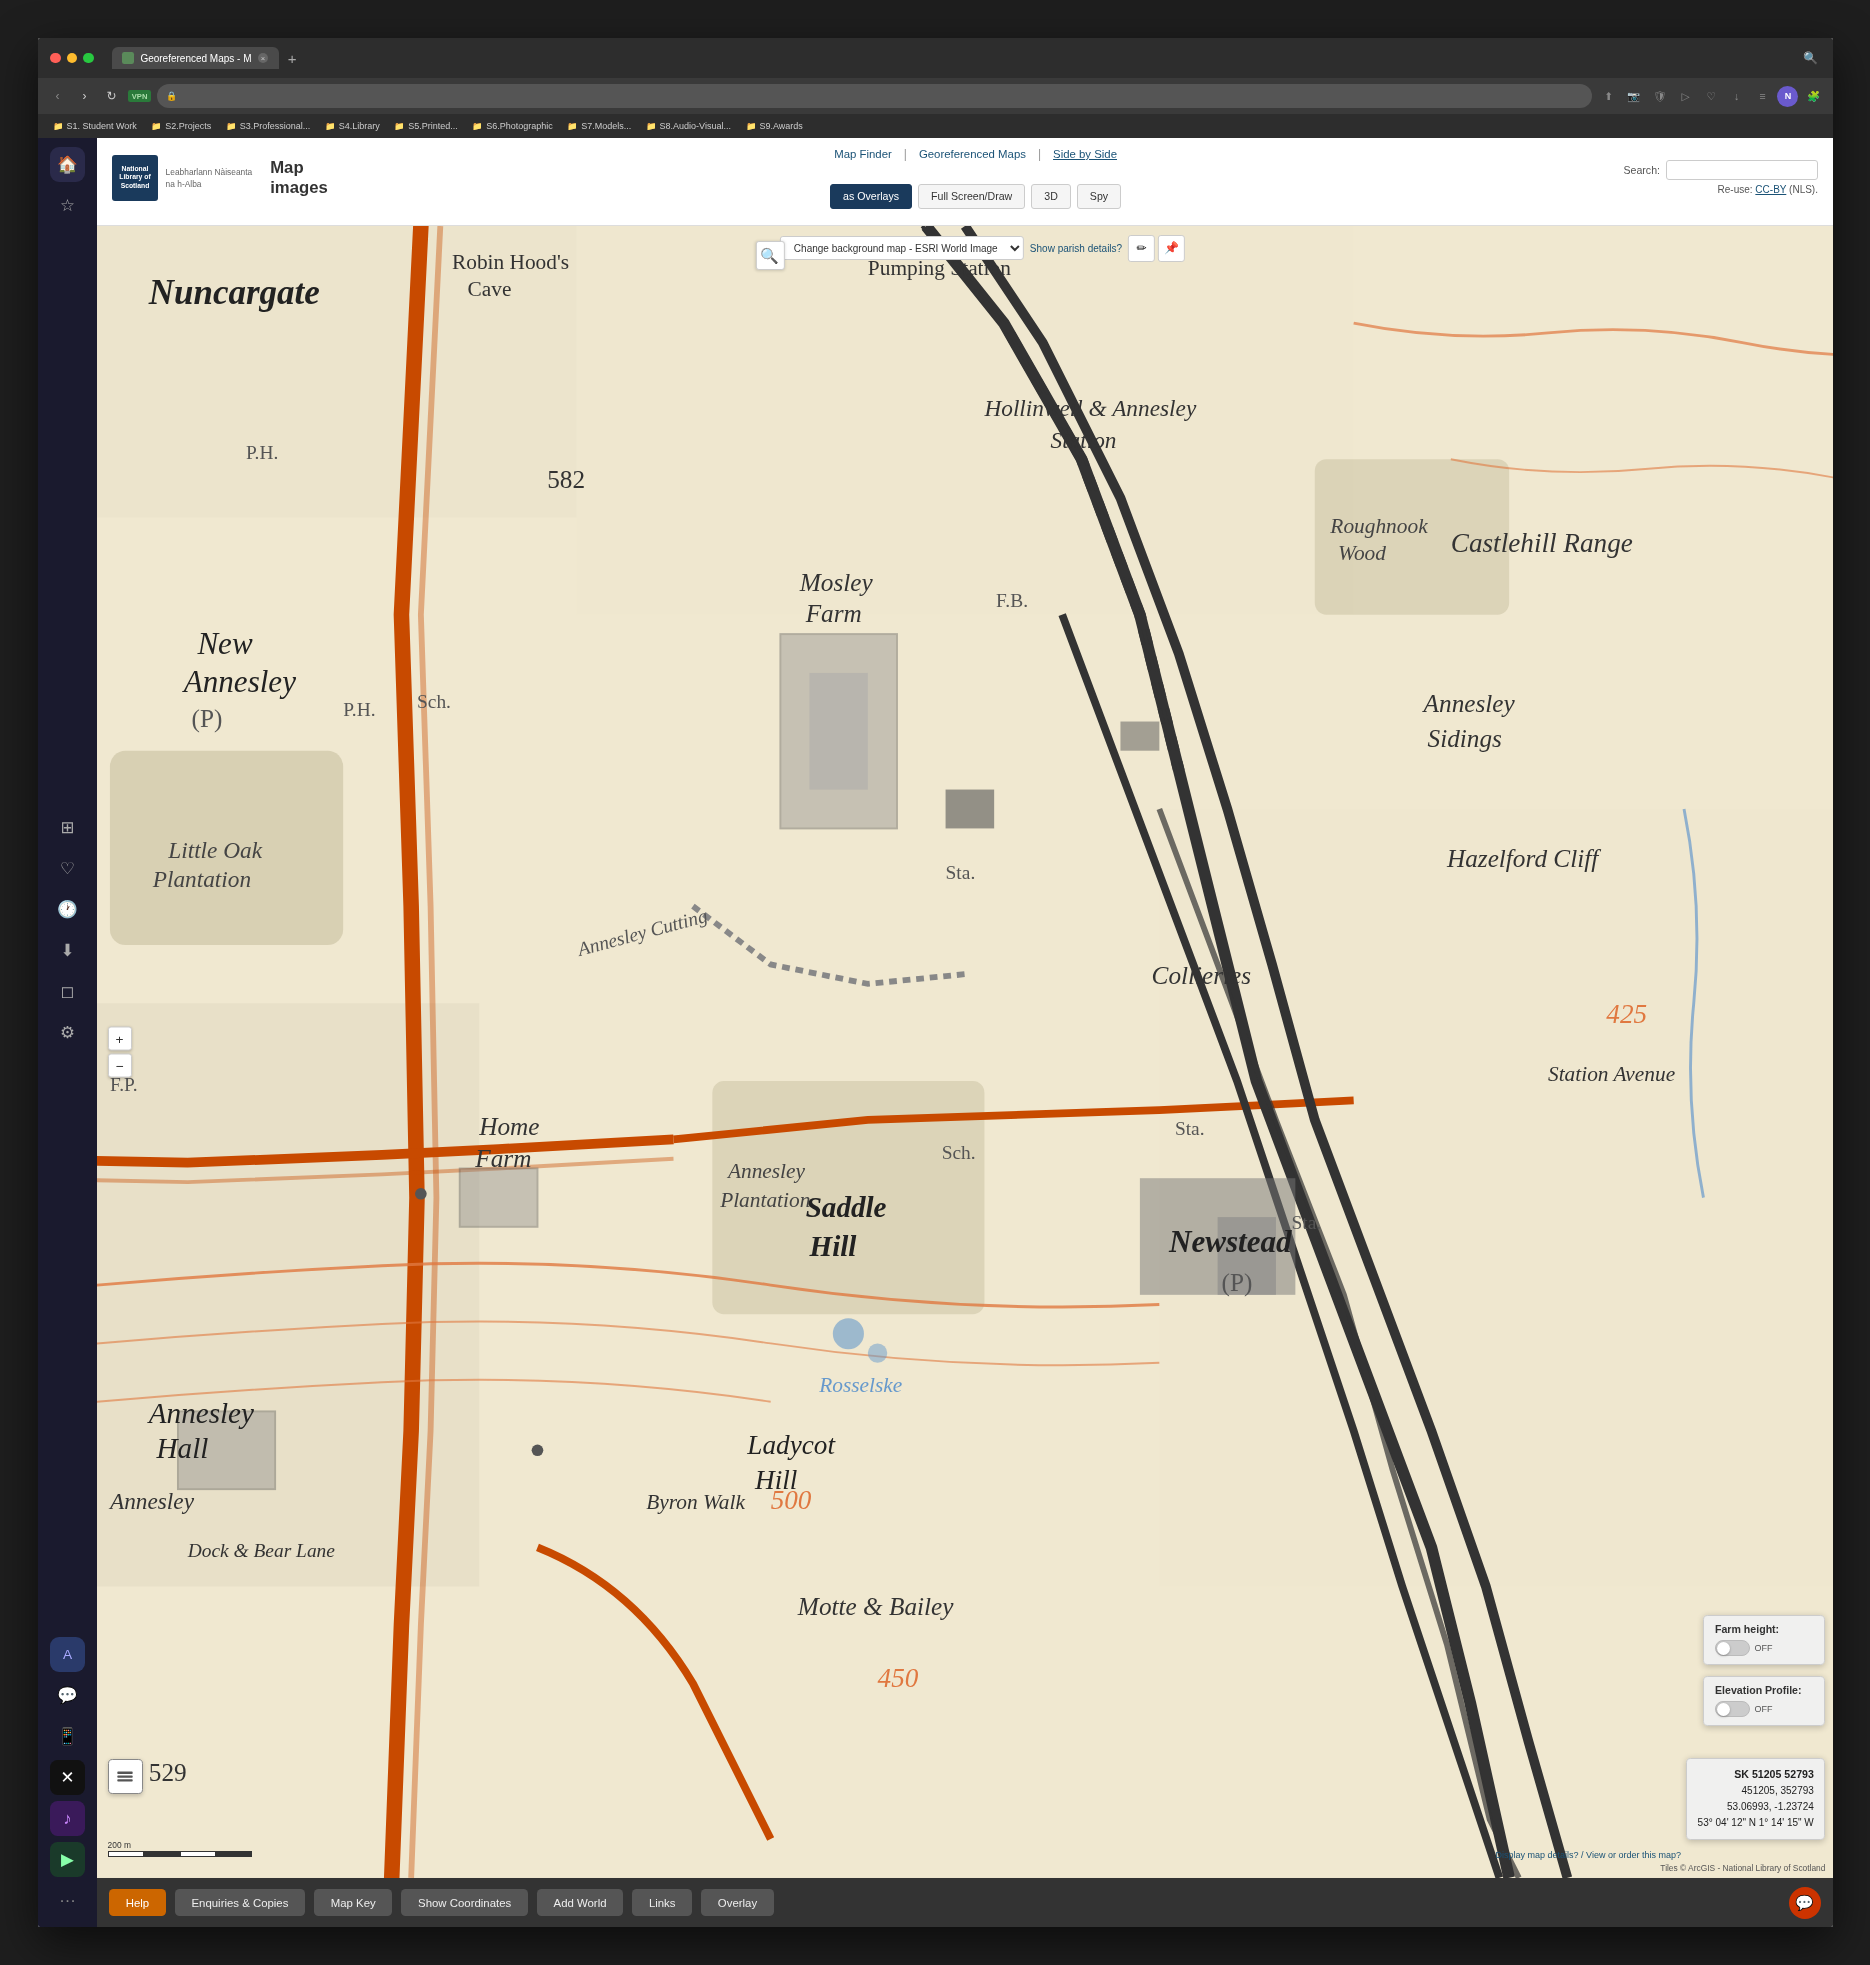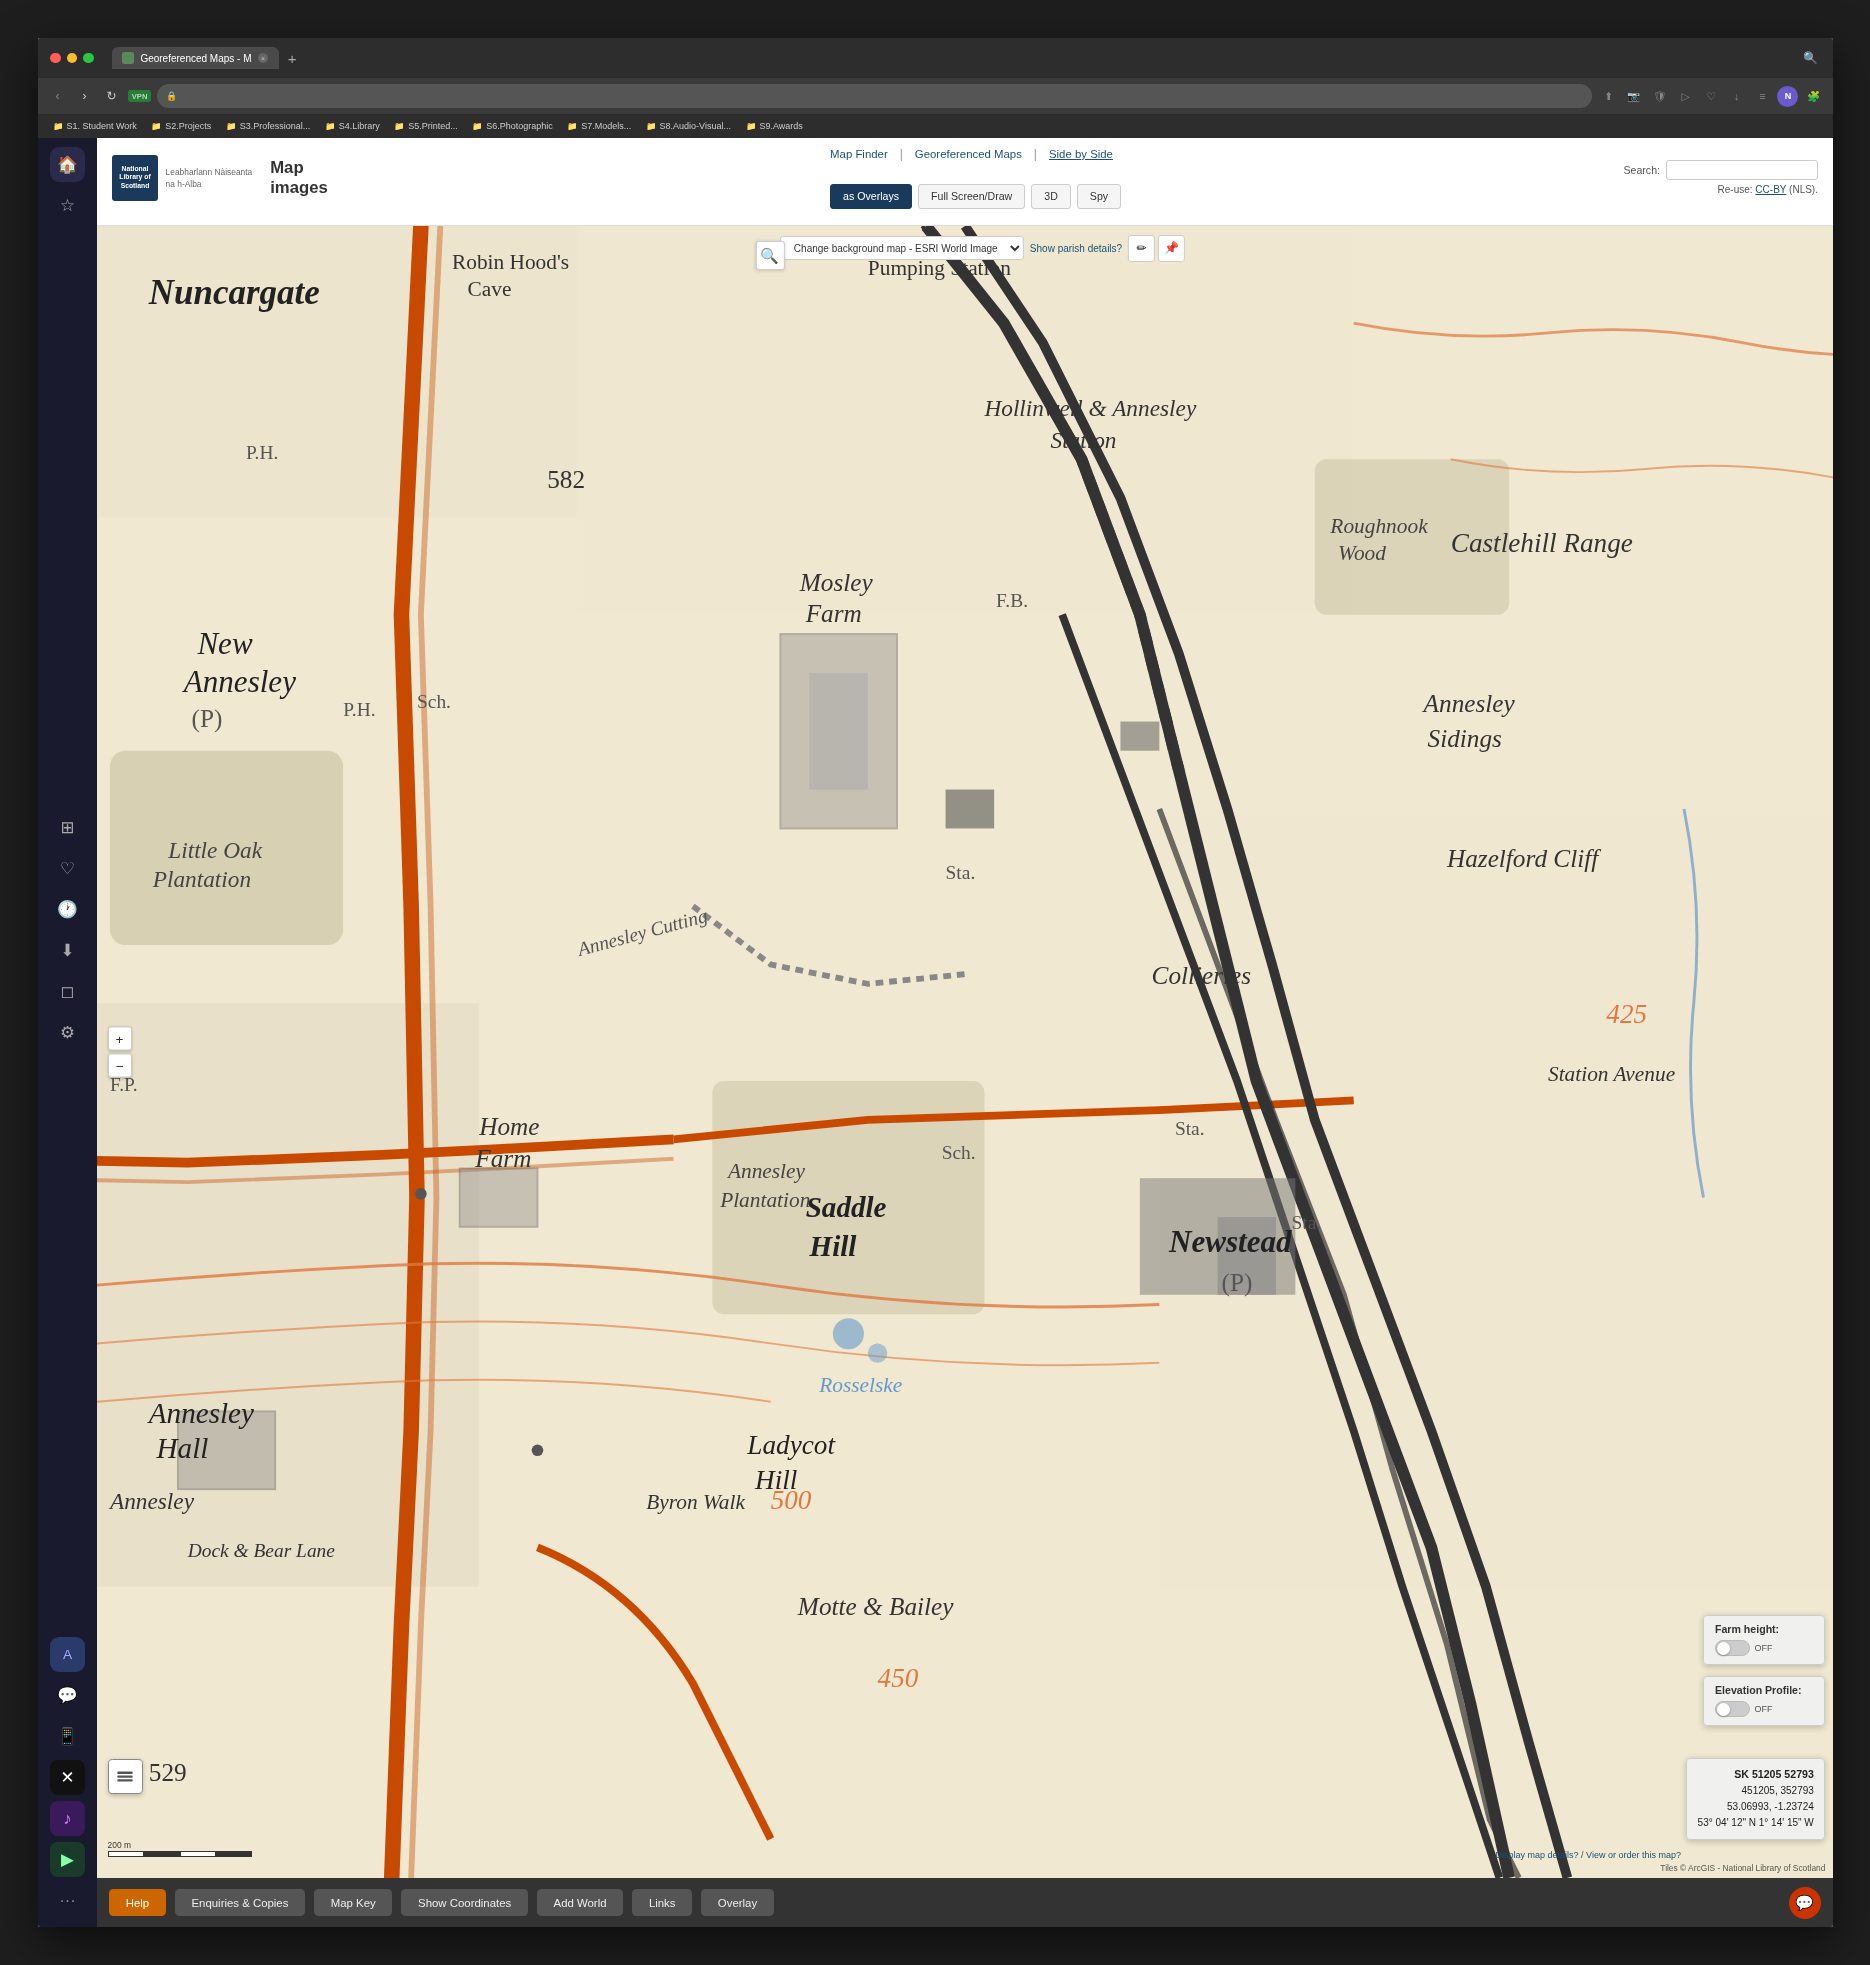--- a/index.html
+++ b/index.html
@@ -707,21 +707,21 @@
             <div style="display:flex;flex-direction:column;gap:1.5px;">
               <div style="font-size:8.4px;color:#666;line-height:1.2;">Leabharlann Nàiseanta</div>
               <div style="font-size:8.4px;color:#666;">na h-Alba</div>
             </div>
           </div>
           <div style="display:flex;flex-direction:column;justify-content:center;margin-left:6px;">
             <div style="font-size:16.7px;font-weight:bold;color:#333;line-height:1.2;">Map<br>images</div>
           </div>
         </div>
 
-        <div style="display:flex;flex-direction:column;align-items:flex-start;gap:20px;">
+        <div style="display:flex;flex-direction:column;align-items:center;gap:20px;">
           <div class="nls-nav-links">
             <a class="nls-nav-link" href="#">Map Finder</a>
             <span class="nls-nav-sep">|</span>
             <a class="nls-nav-link" href="#">Georeferenced Maps</a>
             <span class="nls-nav-sep">|</span>
             <a class="nls-nav-link" href="#" style="color:#1a5276;text-decoration:underline;">Side by Side</a>
           </div>
           <div class="nls-buttons">
             <button class="nls-btn active">as Overlays</button>
             <button class="nls-btn">Full Screen/Draw</button>

